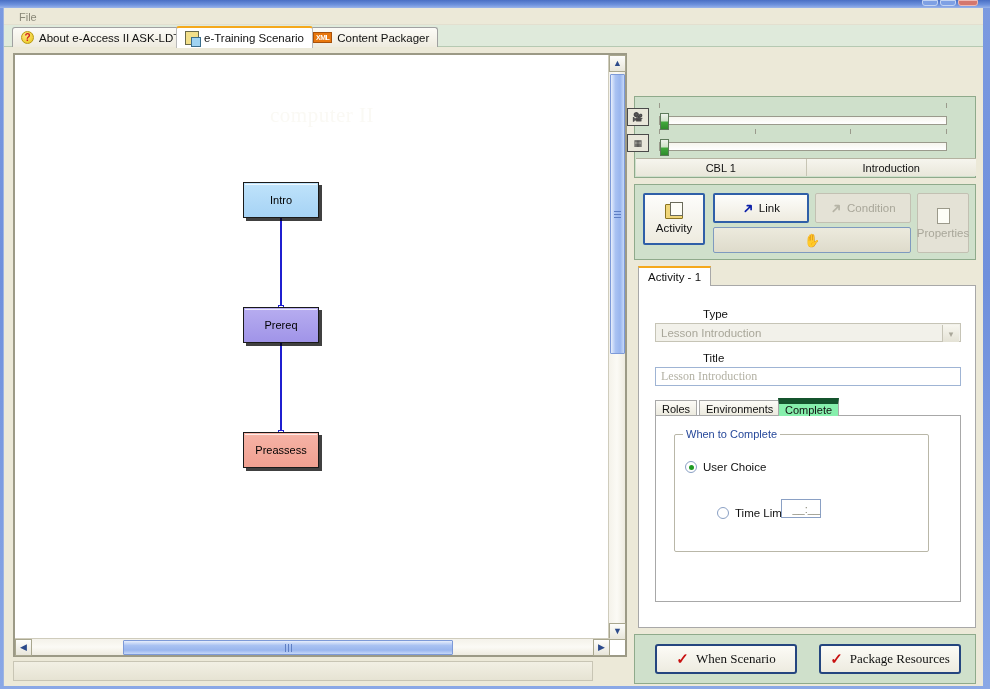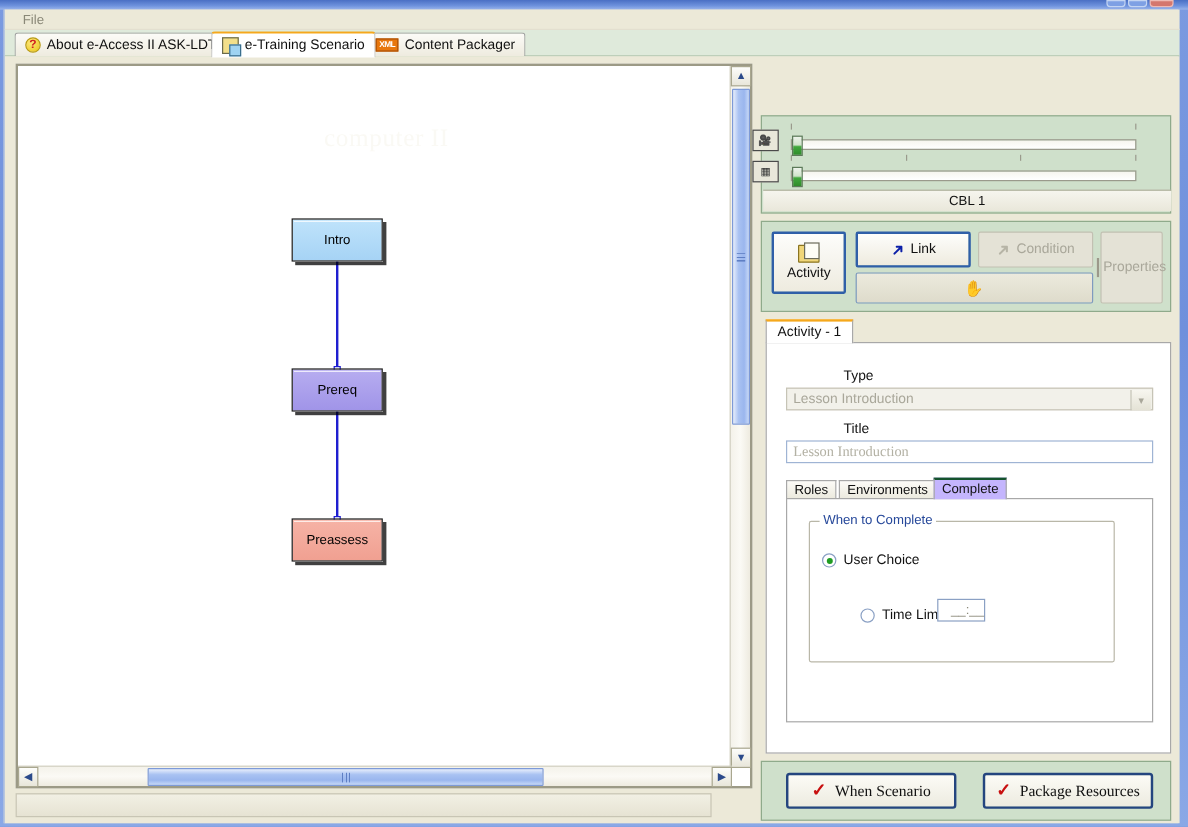--- a/index.html
+++ b/index.html
@@ -282,21 +282,21 @@
   .tb-btn.disabled {
     background: #e4e2d6; border: 1px solid #c2c0b2; color: #a9a79a;
   }
   #btn-activity {
     left: 8px; top: 8px; width: 62px; height: 52px;
     flex-direction: column; gap: 3px;
     border: 2px solid #2f5fa8;
   }
   #btn-link { left: 78px; top: 8px; width: 96px; height: 30px; }
   #btn-condition { left: 180px; top: 8px; width: 96px; height: 30px; }
-  #btn-properties { left: 282px; top: 8px; width: 52px; height: 60px; gap:3px; }
+  #btn-properties { left: 282px; top: 8px; width: 52px; height: 60px; flex-direction: column; gap:3px; }
   #btn-hand { left: 78px; top: 42px; width: 198px; height: 26px;
     background: linear-gradient(180deg,#eceadd 0%,#dedbcb 100%); }
 
   .ico-folderdoc {
     width: 18px; height: 15px; position: relative;
     background: #f0d679; border: 1px solid #8a7420; border-radius: 1px 3px 1px 1px;
   }
   .ico-folderdoc::after {
     content:''; position:absolute; left:4px; top:-3px; width:11px; height:12px;
     background:#fdfdf6; border:1px solid #6b6b5a;
@@ -364,22 +364,22 @@
   .in-tab {
     position: absolute; top: 2px; height: 16px;
     background: linear-gradient(180deg,#fcfbf7 0%,#ebe9dd 100%);
     border: 1px solid #a8a8a8;
     border-bottom: none;
     display:flex; align-items:center;
     padding: 0 6px; font-size: 11px; color:#111;
   }
   .in-tab.active {
     top: 0; height: 18px;
-    background: #c4b5fd;
-    border-top: 2px solid #14532d;
+    background: #86efac;
+    border-top: 6px solid #14532d;
     z-index: 4;
   }
   #in-tab-roles { left: 0; }
   #in-tab-envs { left: 44px; }
   #in-tab-complete { left: 123px; }
 
   #inner-panel {
     position: absolute; left: 16px; top: 129px;
     width: 306px; height: 187px;
     background: #ffffff;
@@ -556,20 +556,21 @@
             <div class="slider-row" id="slider-row-2">
               <span class="slider-icon">▦</span>
               <div class="slider-track">
                 <div class="slider-thumb"></div>
               </div>
             </div>
           </div>
 
           <div id="preview-status">
             <div class="ps-cell">CBL 1</div>
+            <div class="ps-cell">Introduction</div>
           </div>
         </div>
 
         <div id="toolbar-box" class="green-box">
 
           <div class="tb-btn" id="btn-activity">
             <span class="ico-folderdoc"></span>
             <span>Activity</span>
           </div>
 

